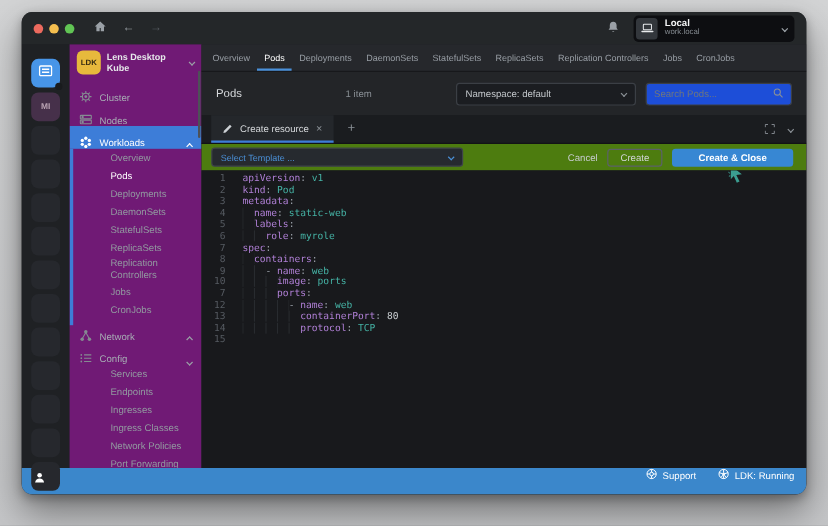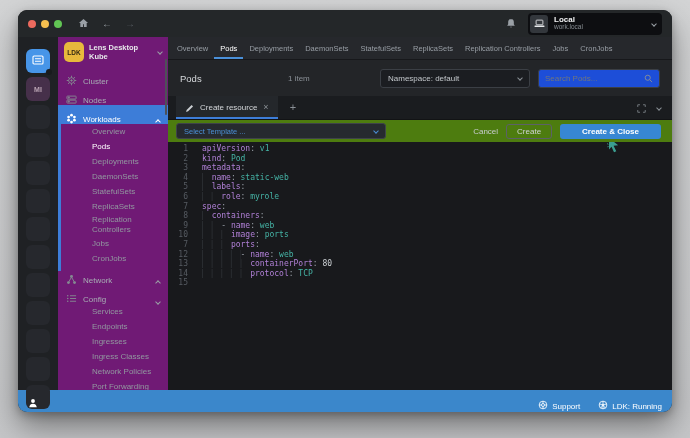--- a/index.html
+++ b/index.html
@@ -113,21 +113,21 @@
   .gut { width:20px; text-align:right; color:#565b62; flex:none; margin-right:14px; }
   .code { white-space:pre; color:#c8ccd0; }
   .tk-k { color:#b180d7; }
   .tk-v { color:#45b3a5; }
   .tk-n { color:#cdd1d5; }
   .tk-p { color:#9aa0a8; }
   .tk-w { background-image:linear-gradient(to right,#292c30 1px,transparent 1px); background-size:2ch 100%; }
   .cursor-glyph { position:absolute; left:438px; top:-4px; }
 
   
-  .statusbar { height:22px; background:#3b87cb; display:flex; align-items:flex-end; padding:0 10px; color:#fff; }
+  .statusbar { height:22px; background:#3b87cb; display:flex; align-items:flex-start; padding:0 10px; color:#fff; }
   .st-right { margin-left:auto; display:flex; align-items:center; gap:18px; }
   .st-item { display:flex; align-items:center; gap:4px; font-size:8px; color:#fff; }
 </style>
 </head>
 <body>
 
 <div class="window">
 
   <div class="titlebar">
     <div class="traffic">

